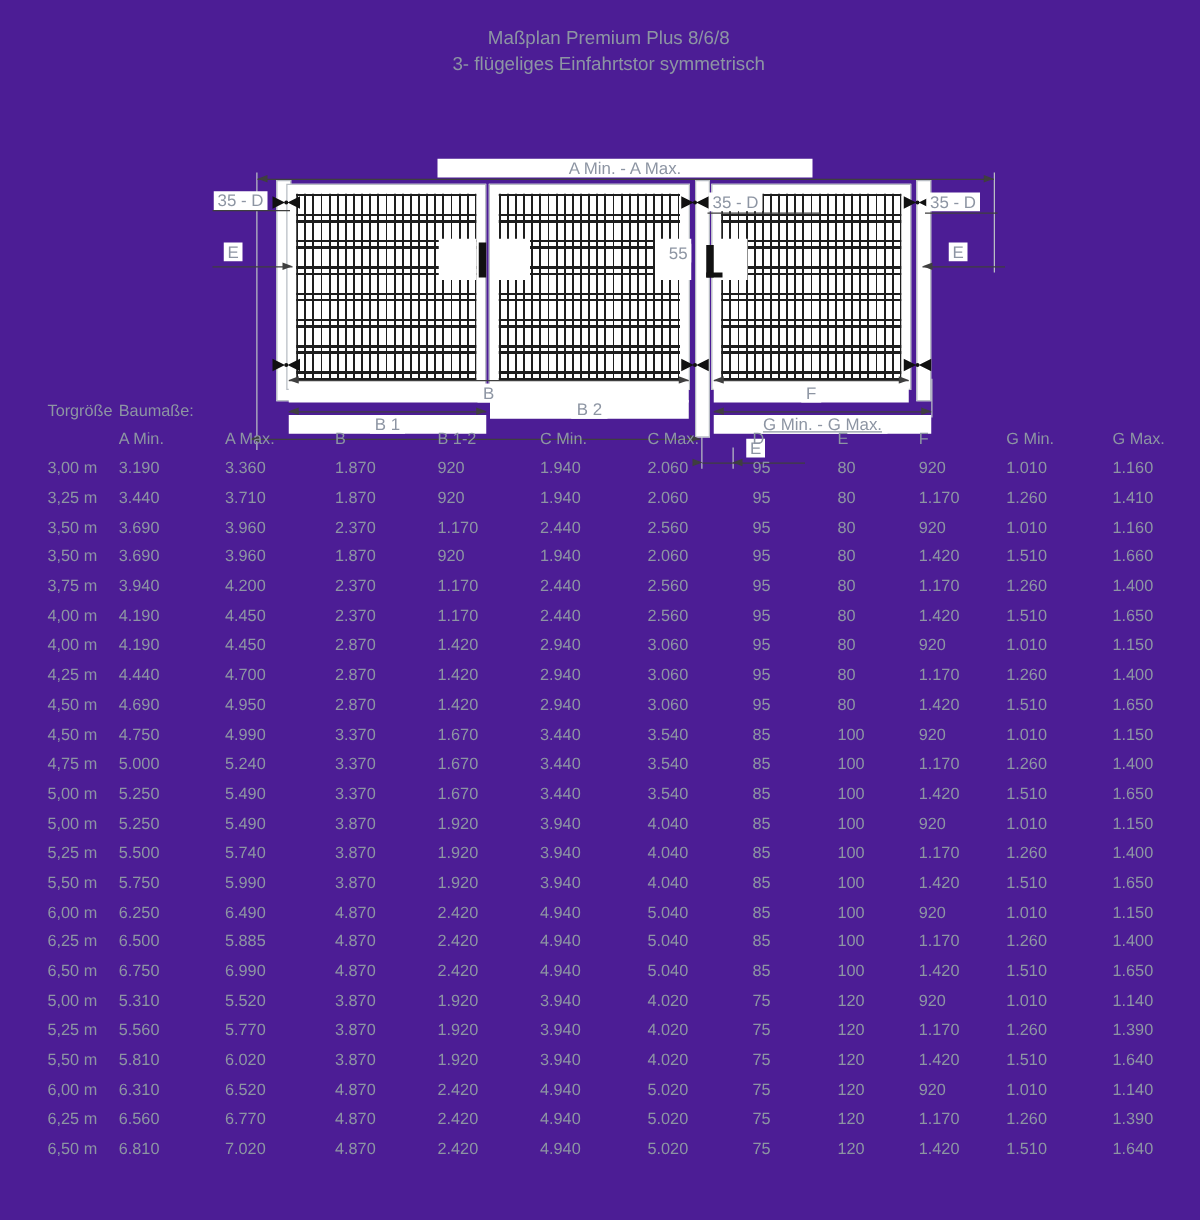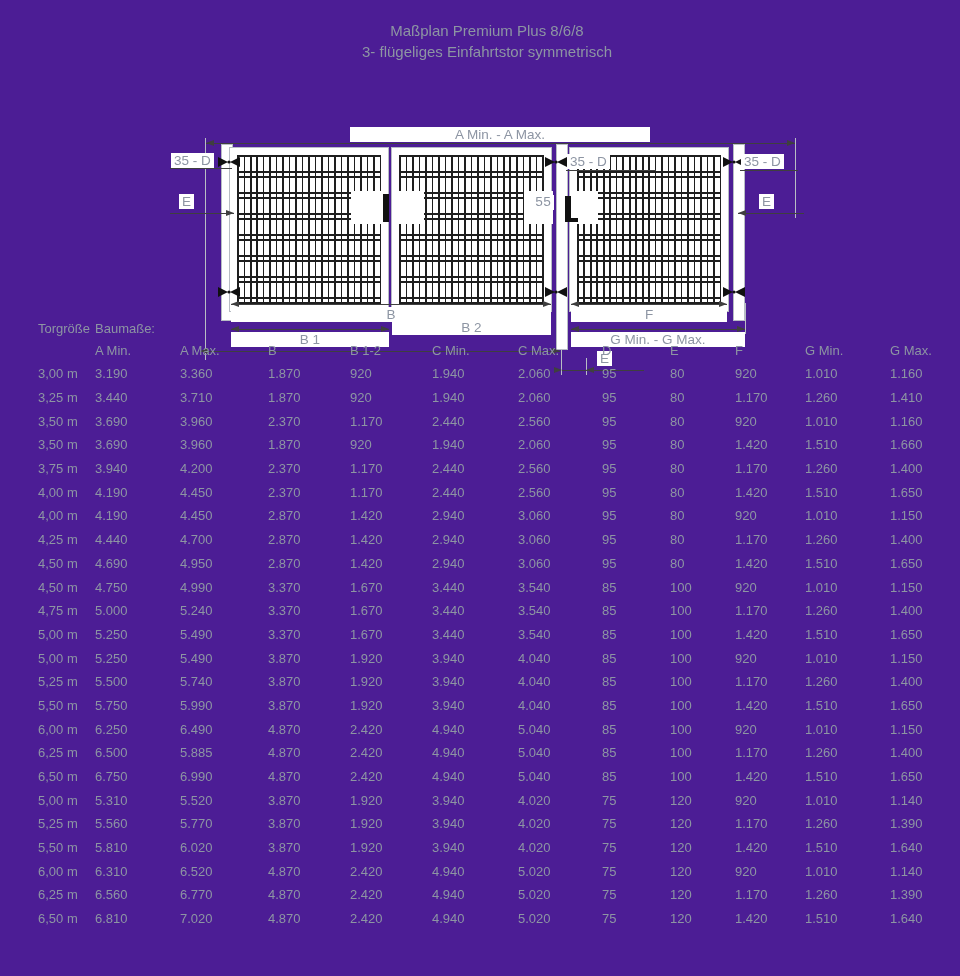--- a/index.html
+++ b/index.html
@@ -125,21 +125,21 @@
     <div class="dl" style="left:740px;top:122px;width:58px;"></div>
     <div class="dlb" style="left:741px;top:106px;">35 - D</div>
 
     <div class="dl" style="left:170px;top:165px;width:64px;"></div>
     <div class="ar r" style="left:226px;top:162px;"></div>
     <div class="dlb" style="left:179px;top:146px;">E</div>
     <div class="dl" style="left:738px;top:165px;width:66px;"></div>
     <div class="ar l" style="left:738px;top:162px;"></div>
     <div class="dlb" style="left:759px;top:146px;">E</div>
 
-    <div class="dlb" style="left:532px;top:147px;font-family:Liberation Mono, monospace;">55</div>
+    <div class="dlb" style="left:532px;top:147px;">55</div>
 
     <div class="dl" style="left:231px;top:256px;width:320px;"></div>
     <div class="ar l" style="left:231px;top:253px;"></div>
     <div class="ar r" style="left:543px;top:253px;"></div>
     <div class="dlb ctr" style="left:231px;top:259px;width:320px;"><span>B</span></div>
     <div class="dl" style="left:571px;top:256px;width:156px;"></div>
     <div class="ar l" style="left:571px;top:253px;"></div>
     <div class="ar r" style="left:719px;top:253px;"></div>
     <div class="dlb ctr" style="left:571px;top:259px;width:156px;"><span>F</span></div>
 
@@ -147,21 +147,21 @@
     <div class="ar l" style="left:231px;top:278px;"></div>
     <div class="ar r" style="left:381px;top:278px;"></div>
     <div class="dlb ctr" style="left:231px;top:284px;width:158px;"><span>B 1</span></div>
     <div class="dl" style="left:392px;top:281px;width:159px;"></div>
     <div class="ar l" style="left:392px;top:278px;"></div>
     <div class="ar r" style="left:543px;top:278px;"></div>
     <div class="dlb ctr" style="left:392px;top:272px;width:159px;"><span>B 2</span></div>
     <div class="dl" style="left:571px;top:281px;width:174px;"></div>
     <div class="ar l" style="left:571px;top:278px;"></div>
     <div class="ar r" style="left:737px;top:278px;"></div>
-    <div class="dlb ctr" style="left:571px;top:284px;width:174px;"><span>G Min. - G Max.</span></div>
+    <div class="dlb ctr" style="left:571px;top:284px;width:174px;text-decoration:underline;"><span>G Min. - G Max.</span></div>
 
     <div class="dl" style="left:200px;top:303px;width:360px;"></div>
     <div class="ar l" style="left:200px;top:300px;"></div>
     <div class="ar r" style="left:552px;top:300px;"></div>
 
     <div class="dl" style="left:562px;top:322px;width:24px;"></div>
     <div class="ar r" style="left:554px;top:319px;"></div>
     <div class="ar l" style="left:586px;top:319px;"></div>
     <div class="dl" style="left:586px;top:322px;width:58px;"></div>
     <div class="dlb" style="left:597px;top:303px;">E</div>

